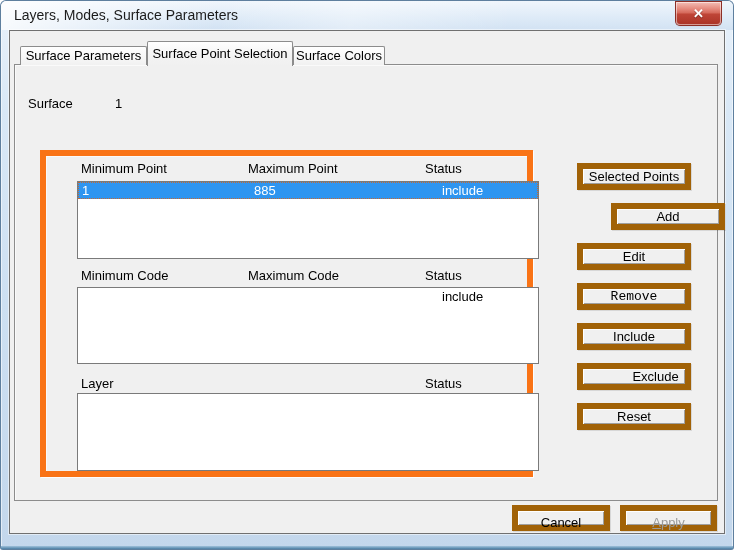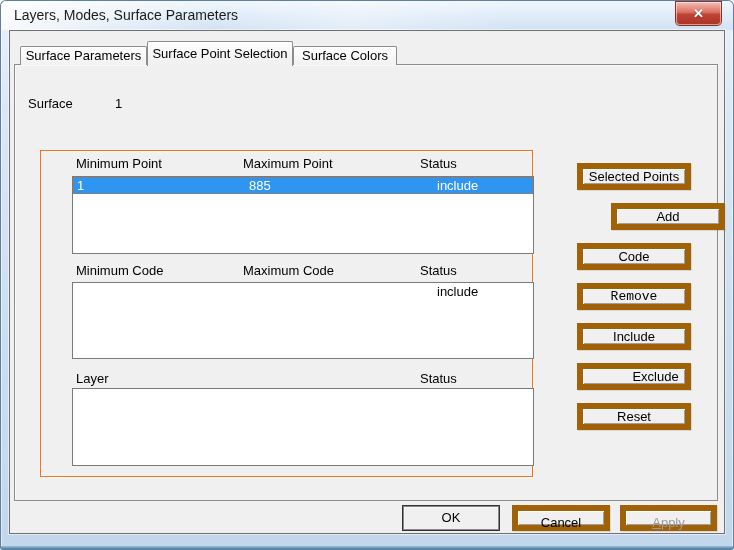--- a/index.html
+++ b/index.html
@@ -60,36 +60,36 @@
     font-size:13px; text-align:center; white-space:nowrap;
     z-index:2;
   }
   .tab-inactive { top:15px; height:19px; line-height:18px; }
   .tab-active {
     top:10px; height:25px; line-height:23px; z-index:4;
     background:linear-gradient(180deg,#ffffff,#f3f3f3 60%, #f0f0f0);
   }
   .tab1 { left:10px;  width:127px; }
   .tab2 { left:137px; width:146px; }
-  .tab3 { left:283px; width:104px; }
+  .tab3 { left:283px; width:92px; }
 
   .pane {
     position:absolute; left:4px; top:33px; width:704px; height:437px;
     background:#f0f0f0; border:1px solid #8c8c8c;
     box-shadow: inset 1px 1px 0 #fafafa;
     z-index:1;
   }
 
   .surface-label { position:absolute; left:18px; top:65px; z-index:3; }
   .surface-value { position:absolute; left:105px; top:65px; z-index:3; }
 
   
   .groupbox {
     position:absolute; left:30px; top:119px; width:493px; height:327px;
-    border:1px solid #f97316;
+    border:6px solid #f97316;
     box-shadow: 1px 1px 0 #fdfdfd, inset 1px 1px 0 rgba(255,255,255,.6);
     z-index:3;
   }
   .gh { position:absolute; white-space:nowrap; }
   .col1 { left:35px; }  .col2 { left:202px; }  .col3 { left:379px; }
   .h-row1 { top:5px; }  .h-row2 { top:112px; } .h-row3 { top:220px; }
 
   .listbox {
     position:absolute; left:31px; width:462px;
     background:#ffffff; border:1px solid #7a7a7a;
@@ -175,29 +175,26 @@
       </div>
 
       <span class="gh h-row3 col1">Layer</span>
       <span class="gh h-row3 col3">Status</span>
       <div class="listbox lb3"></div>
 
     </div>
 
     <button class="btn sbtn sb0">Selected Points</button>
     <button class="btn sbtn sb1">Add</button>
-    <button class="btn sbtn sb2">Code</button>
+    <button class="btn sbtn sb2">Edit</button>
     <button class="btn sbtn sb3">Remove</button>
     <button class="btn sbtn sb4">Include</button>
     <button class="btn sbtn sb5">Exclude</button>
     <button class="btn sbtn sb6">Reset</button>
 
-    <button class="btn bbtn btn-ok">
-      <span class="btn-label">OK</span>
-    </button>
     <button class="btn bbtn btn-cancel">
       <span class="btn-label">Cancel</span>
     </button>
     <button class="btn bbtn btn-apply">
       <span class="btn-label">Apply</span>
     </button>
 
   </div>
 
   <div class="window-bottom-line"></div>

